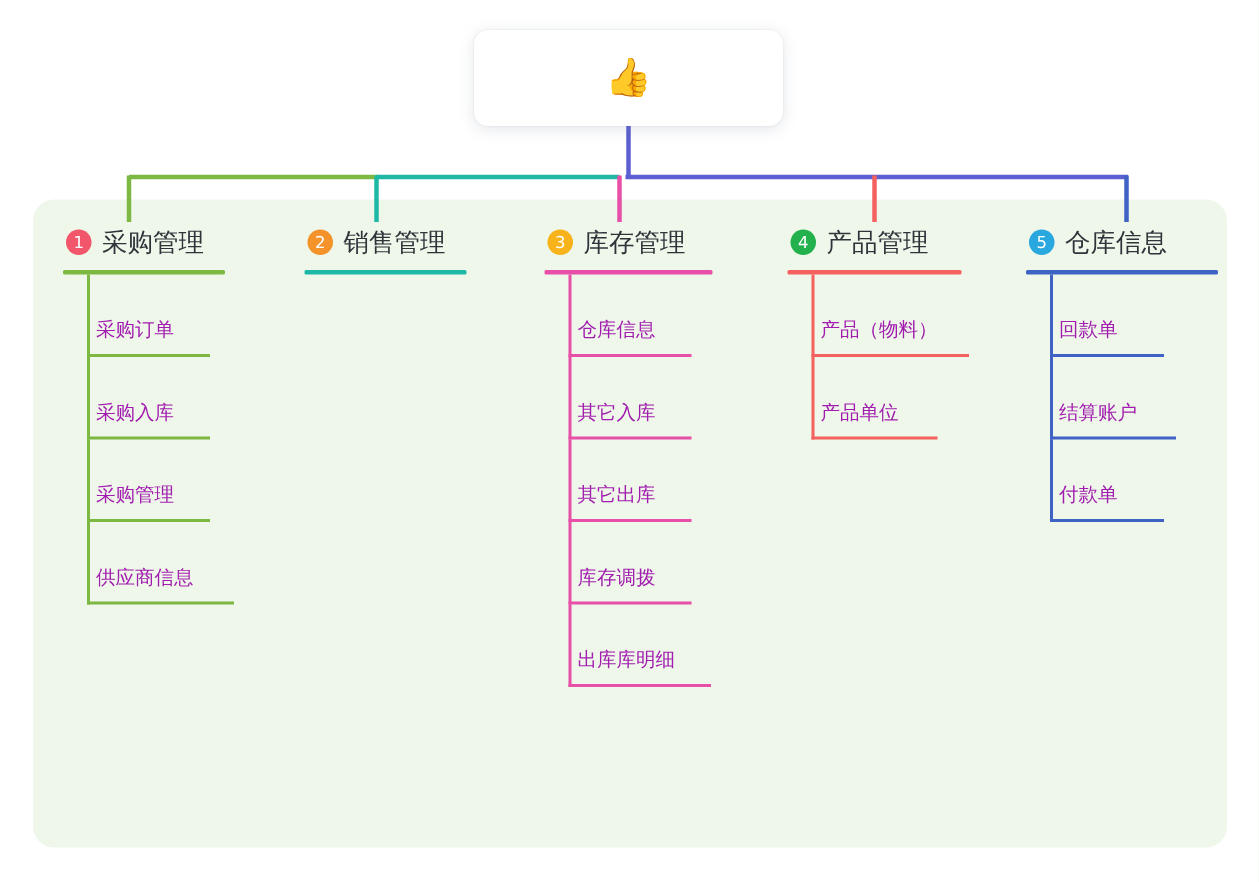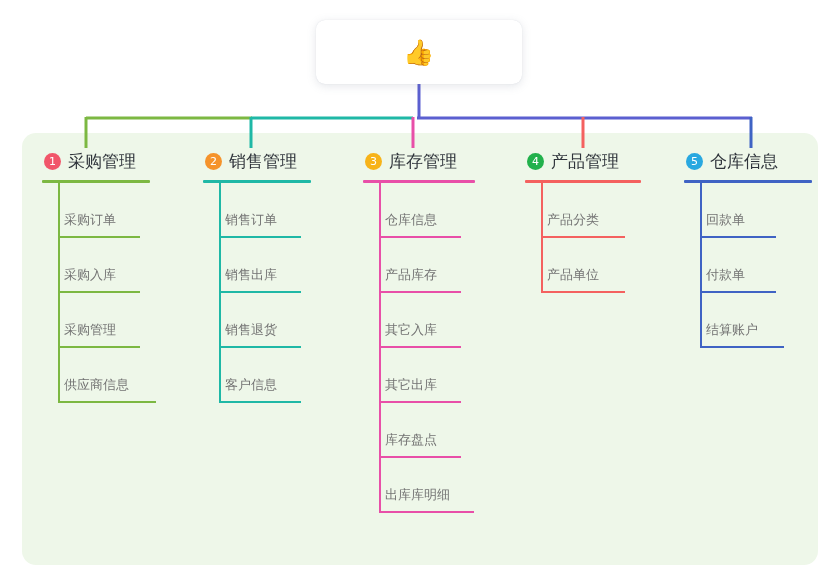--- a/index.html
+++ b/index.html
@@ -106,21 +106,21 @@
 
   .leaf {
     position: relative;
     height: 55px;
   }
   .leaf-text {
     position: absolute;
     left: 22px;
     bottom: 9px;
     font-size: 13px;
-    color: #737373;
+    color: #a21caf;
     white-space: nowrap;
   }
   .leaf-rule {
     position: absolute;
     left: 16px;
     bottom: 0;
     height: 2px;
   }
   .leaf-rail {
     position: absolute;
@@ -187,95 +187,68 @@
         </div>
       </div>
   </div>
 
   <div class="column" id="col-2" style="left:203px; top:148px; width:150px;">
     <div class="col-head">
       <span class="badge" style="background: rgb(245, 147, 43);">2</span>
       <span class="col-title">销售管理</span>
     </div>
     <div class="head-rule" style="background: rgb(31, 184, 166); width: 108px;"></div>
-    <div class="leaves">
-        <div class="leaf">
-          <div class="leaf-rail" style="background: rgb(31, 184, 166);"></div>
-          <div class="leaf-text">销售订单</div>
-          <div class="leaf-rule" style="background: rgb(31, 184, 166); width: 82px;"></div>
-        </div>
-        <div class="leaf">
-          <div class="leaf-rail" style="background: rgb(31, 184, 166);"></div>
-          <div class="leaf-text">销售出库</div>
-          <div class="leaf-rule" style="background: rgb(31, 184, 166); width: 82px;"></div>
-        </div>
-        <div class="leaf">
-          <div class="leaf-rail" style="background: rgb(31, 184, 166);"></div>
-          <div class="leaf-text">销售退货</div>
-          <div class="leaf-rule" style="background: rgb(31, 184, 166); width: 82px;"></div>
-        </div>
-        <div class="leaf">
-          <div class="leaf-rail" style="background: rgb(31, 184, 166);"></div>
-          <div class="leaf-text">客户信息</div>
-          <div class="leaf-rule" style="background: rgb(31, 184, 166); width: 82px;"></div>
-        </div>
-      </div>
   </div>
 
   <div class="column" id="col-3" style="left:363px; top:148px; width:150px;">
     <div class="col-head">
       <span class="badge" style="background: rgb(247, 179, 25);">3</span>
       <span class="col-title">库存管理</span>
     </div>
     <div class="head-rule" style="background: rgb(232, 79, 168); width: 112px;"></div>
     <div class="leaves">
         <div class="leaf">
           <div class="leaf-rail" style="background: rgb(232, 79, 168);"></div>
           <div class="leaf-text">仓库信息</div>
           <div class="leaf-rule" style="background: rgb(232, 79, 168); width: 82px;"></div>
         </div>
         <div class="leaf">
           <div class="leaf-rail" style="background: rgb(232, 79, 168);"></div>
-          <div class="leaf-text">产品库存</div>
-          <div class="leaf-rule" style="background: rgb(232, 79, 168); width: 82px;"></div>
-        </div>
-        <div class="leaf">
-          <div class="leaf-rail" style="background: rgb(232, 79, 168);"></div>
           <div class="leaf-text">其它入库</div>
           <div class="leaf-rule" style="background: rgb(232, 79, 168); width: 82px;"></div>
         </div>
         <div class="leaf">
           <div class="leaf-rail" style="background: rgb(232, 79, 168);"></div>
           <div class="leaf-text">其它出库</div>
           <div class="leaf-rule" style="background: rgb(232, 79, 168); width: 82px;"></div>
         </div>
         <div class="leaf">
           <div class="leaf-rail" style="background: rgb(232, 79, 168);"></div>
-          <div class="leaf-text">库存盘点</div>
+          <div class="leaf-text">库存调拨</div>
           <div class="leaf-rule" style="background: rgb(232, 79, 168); width: 82px;"></div>
         </div>
         <div class="leaf">
           <div class="leaf-rail" style="background: rgb(232, 79, 168);"></div>
           <div class="leaf-text">出库库明细</div>
           <div class="leaf-rule" style="background: rgb(232, 79, 168); width: 95px;"></div>
         </div>
       </div>
   </div>
 
   <div class="column" id="col-4" style="left:525px; top:148px; width:160px;">
     <div class="col-head">
       <span class="badge" style="background: rgb(34, 177, 76);">4</span>
       <span class="col-title">产品管理</span>
     </div>
     <div class="head-rule" style="background: rgb(244, 97, 95); width: 116px;"></div>
     <div class="leaves">
         <div class="leaf">
           <div class="leaf-rail" style="background: rgb(244, 97, 95);"></div>
-          <div class="leaf-text">产品分类</div>
-          <div class="leaf-rule" style="background: rgb(244, 97, 95); width: 84px;"></div>
+          <div class="leaf-text">产品（物料）</div>
+          <div class="leaf-rule" style="background: rgb(244, 97, 95); width: 105px;"></div>
         </div>
         <div class="leaf">
           <div class="leaf-rail" style="background: rgb(244, 97, 95);"></div>
           <div class="leaf-text">产品单位</div>
           <div class="leaf-rule" style="background: rgb(244, 97, 95); width: 84px;"></div>
         </div>
       </div>
   </div>
 
   <div class="column" id="col-5" style="left:684px; top:148px; width:150px;">
@@ -285,24 +258,24 @@
     </div>
     <div class="head-rule" style="background: rgb(63, 99, 196); width: 128px;"></div>
     <div class="leaves">
         <div class="leaf">
           <div class="leaf-rail" style="background: rgb(63, 99, 196);"></div>
           <div class="leaf-text">回款单</div>
           <div class="leaf-rule" style="background: rgb(63, 99, 196); width: 76px;"></div>
         </div>
         <div class="leaf">
           <div class="leaf-rail" style="background: rgb(63, 99, 196);"></div>
+          <div class="leaf-text">结算账户</div>
+          <div class="leaf-rule" style="background: rgb(63, 99, 196); width: 84px;"></div>
+        </div>
+        <div class="leaf">
+          <div class="leaf-rail" style="background: rgb(63, 99, 196);"></div>
           <div class="leaf-text">付款单</div>
           <div class="leaf-rule" style="background: rgb(63, 99, 196); width: 76px;"></div>
         </div>
-        <div class="leaf">
-          <div class="leaf-rail" style="background: rgb(63, 99, 196);"></div>
-          <div class="leaf-text">结算账户</div>
-          <div class="leaf-rule" style="background: rgb(63, 99, 196); width: 84px;"></div>
-        </div>
       </div>
   </div>
 
 </div>
 
 </body></html>

